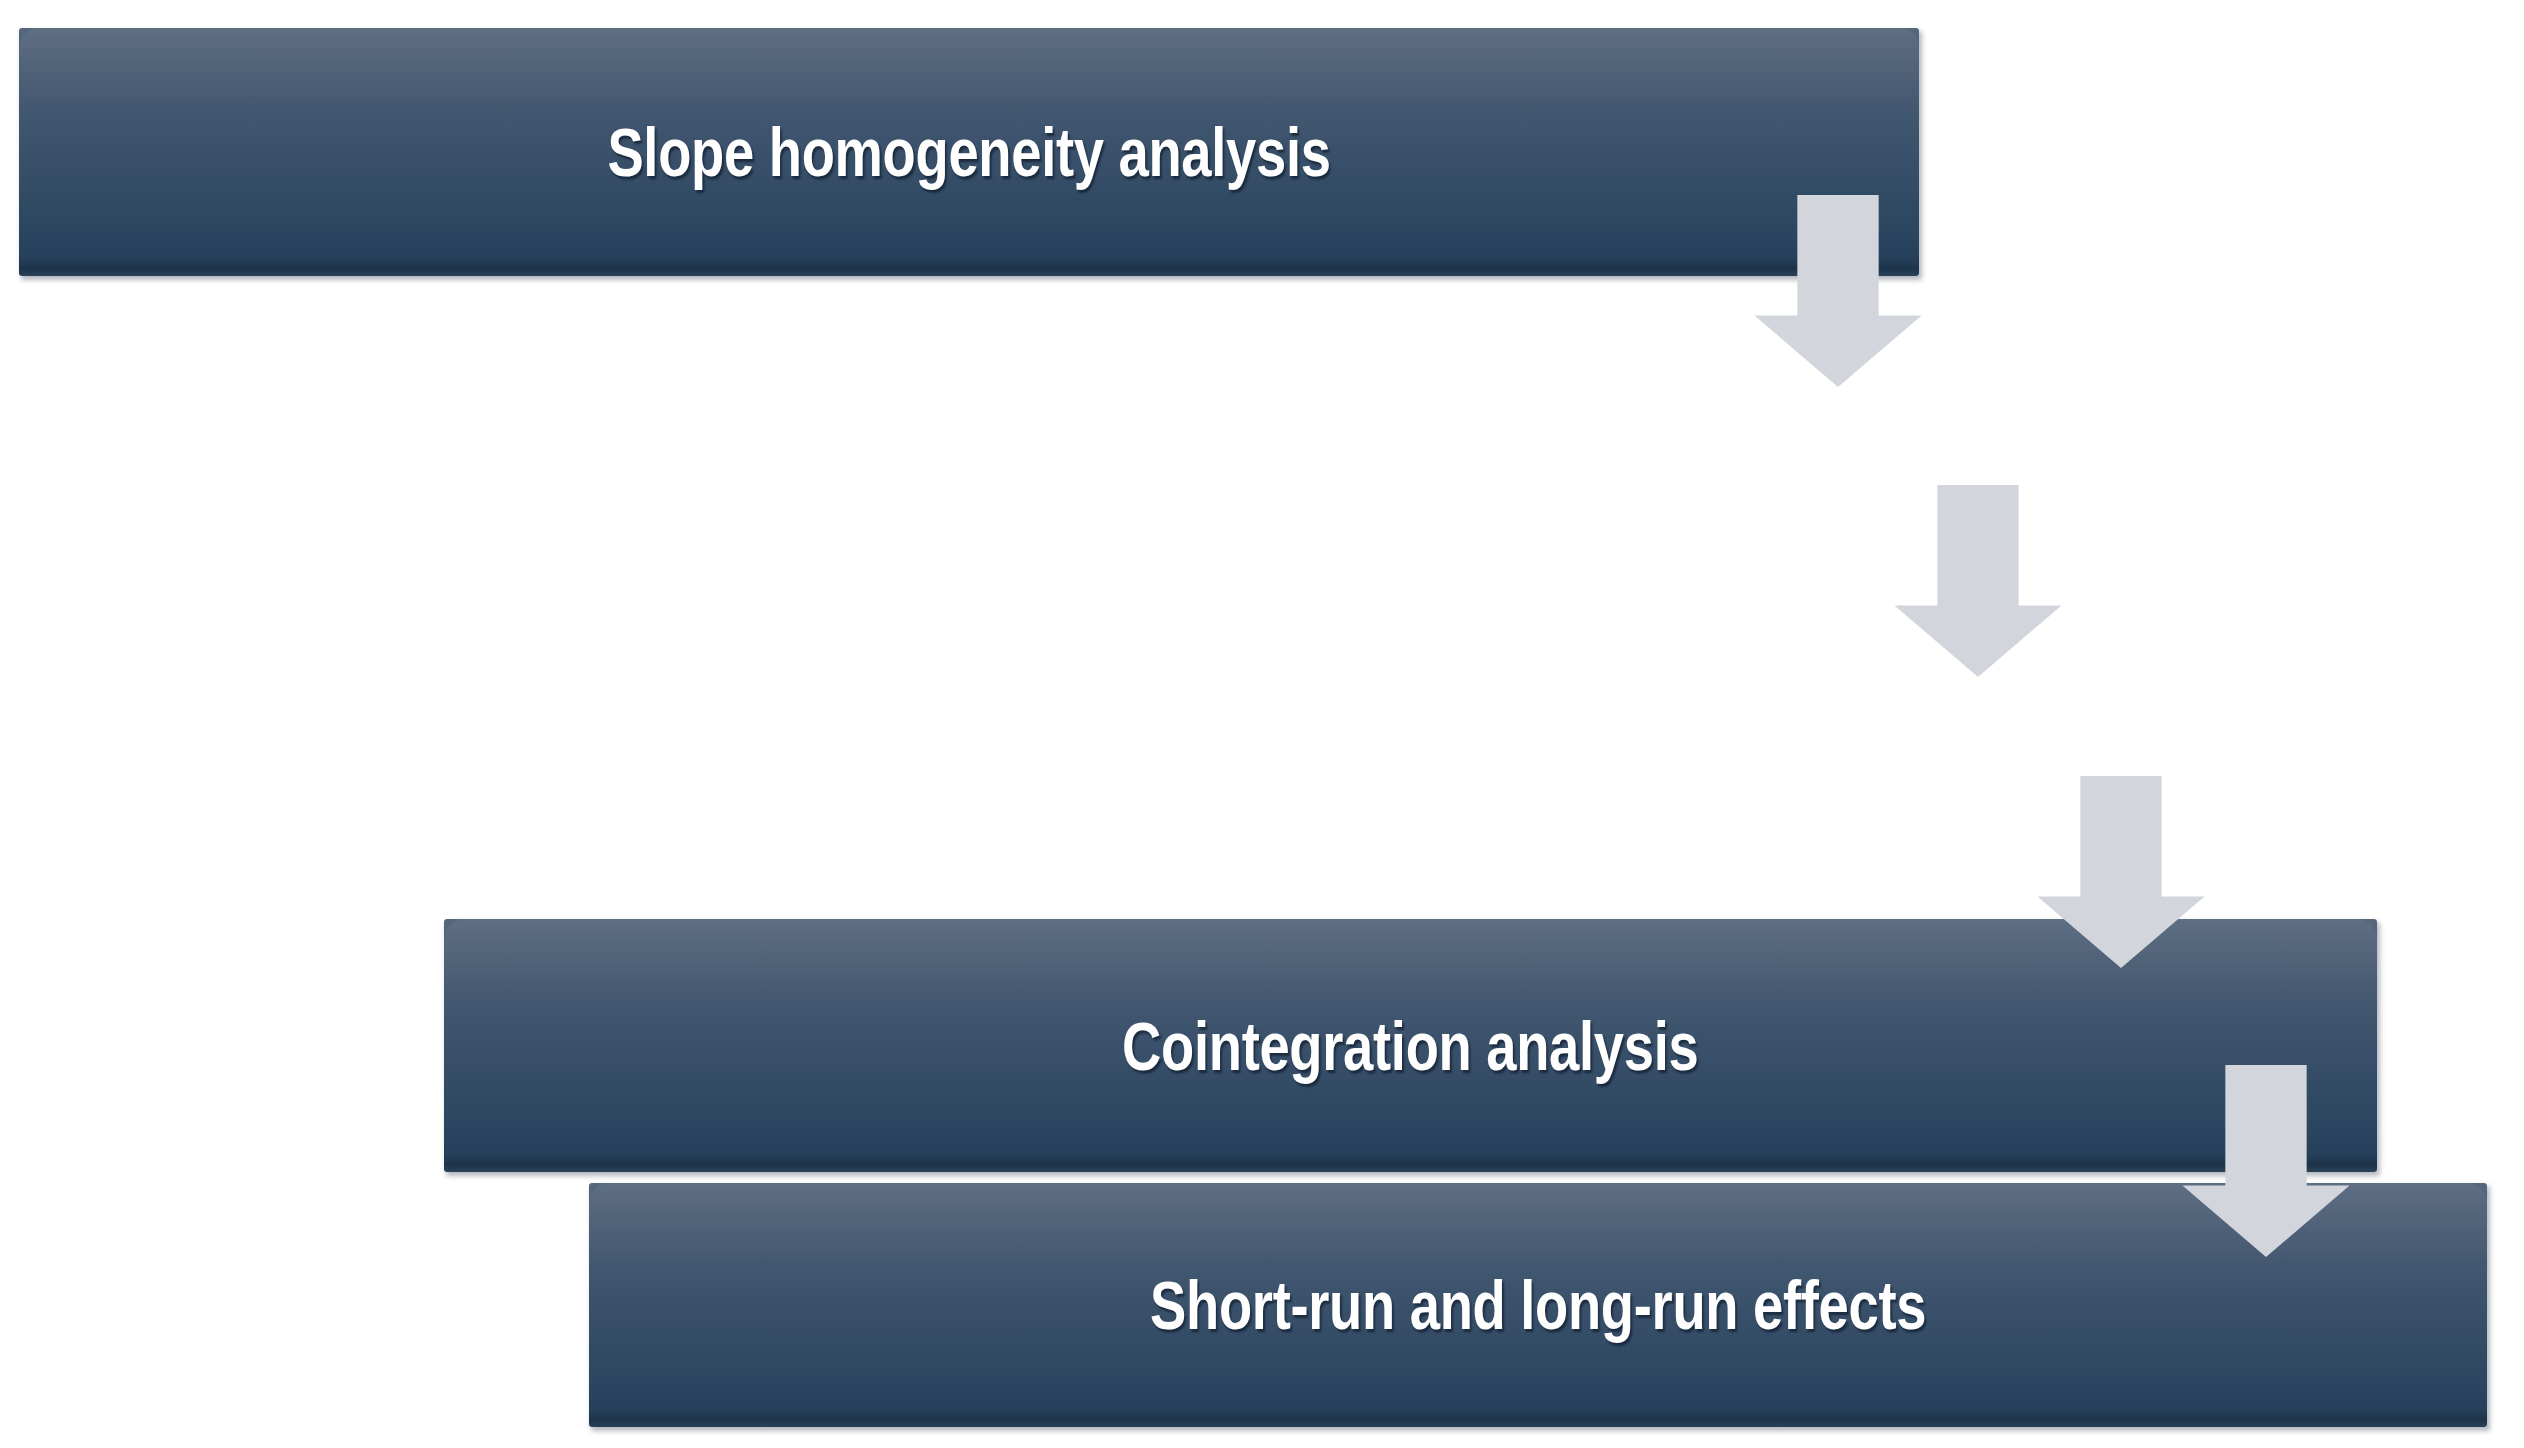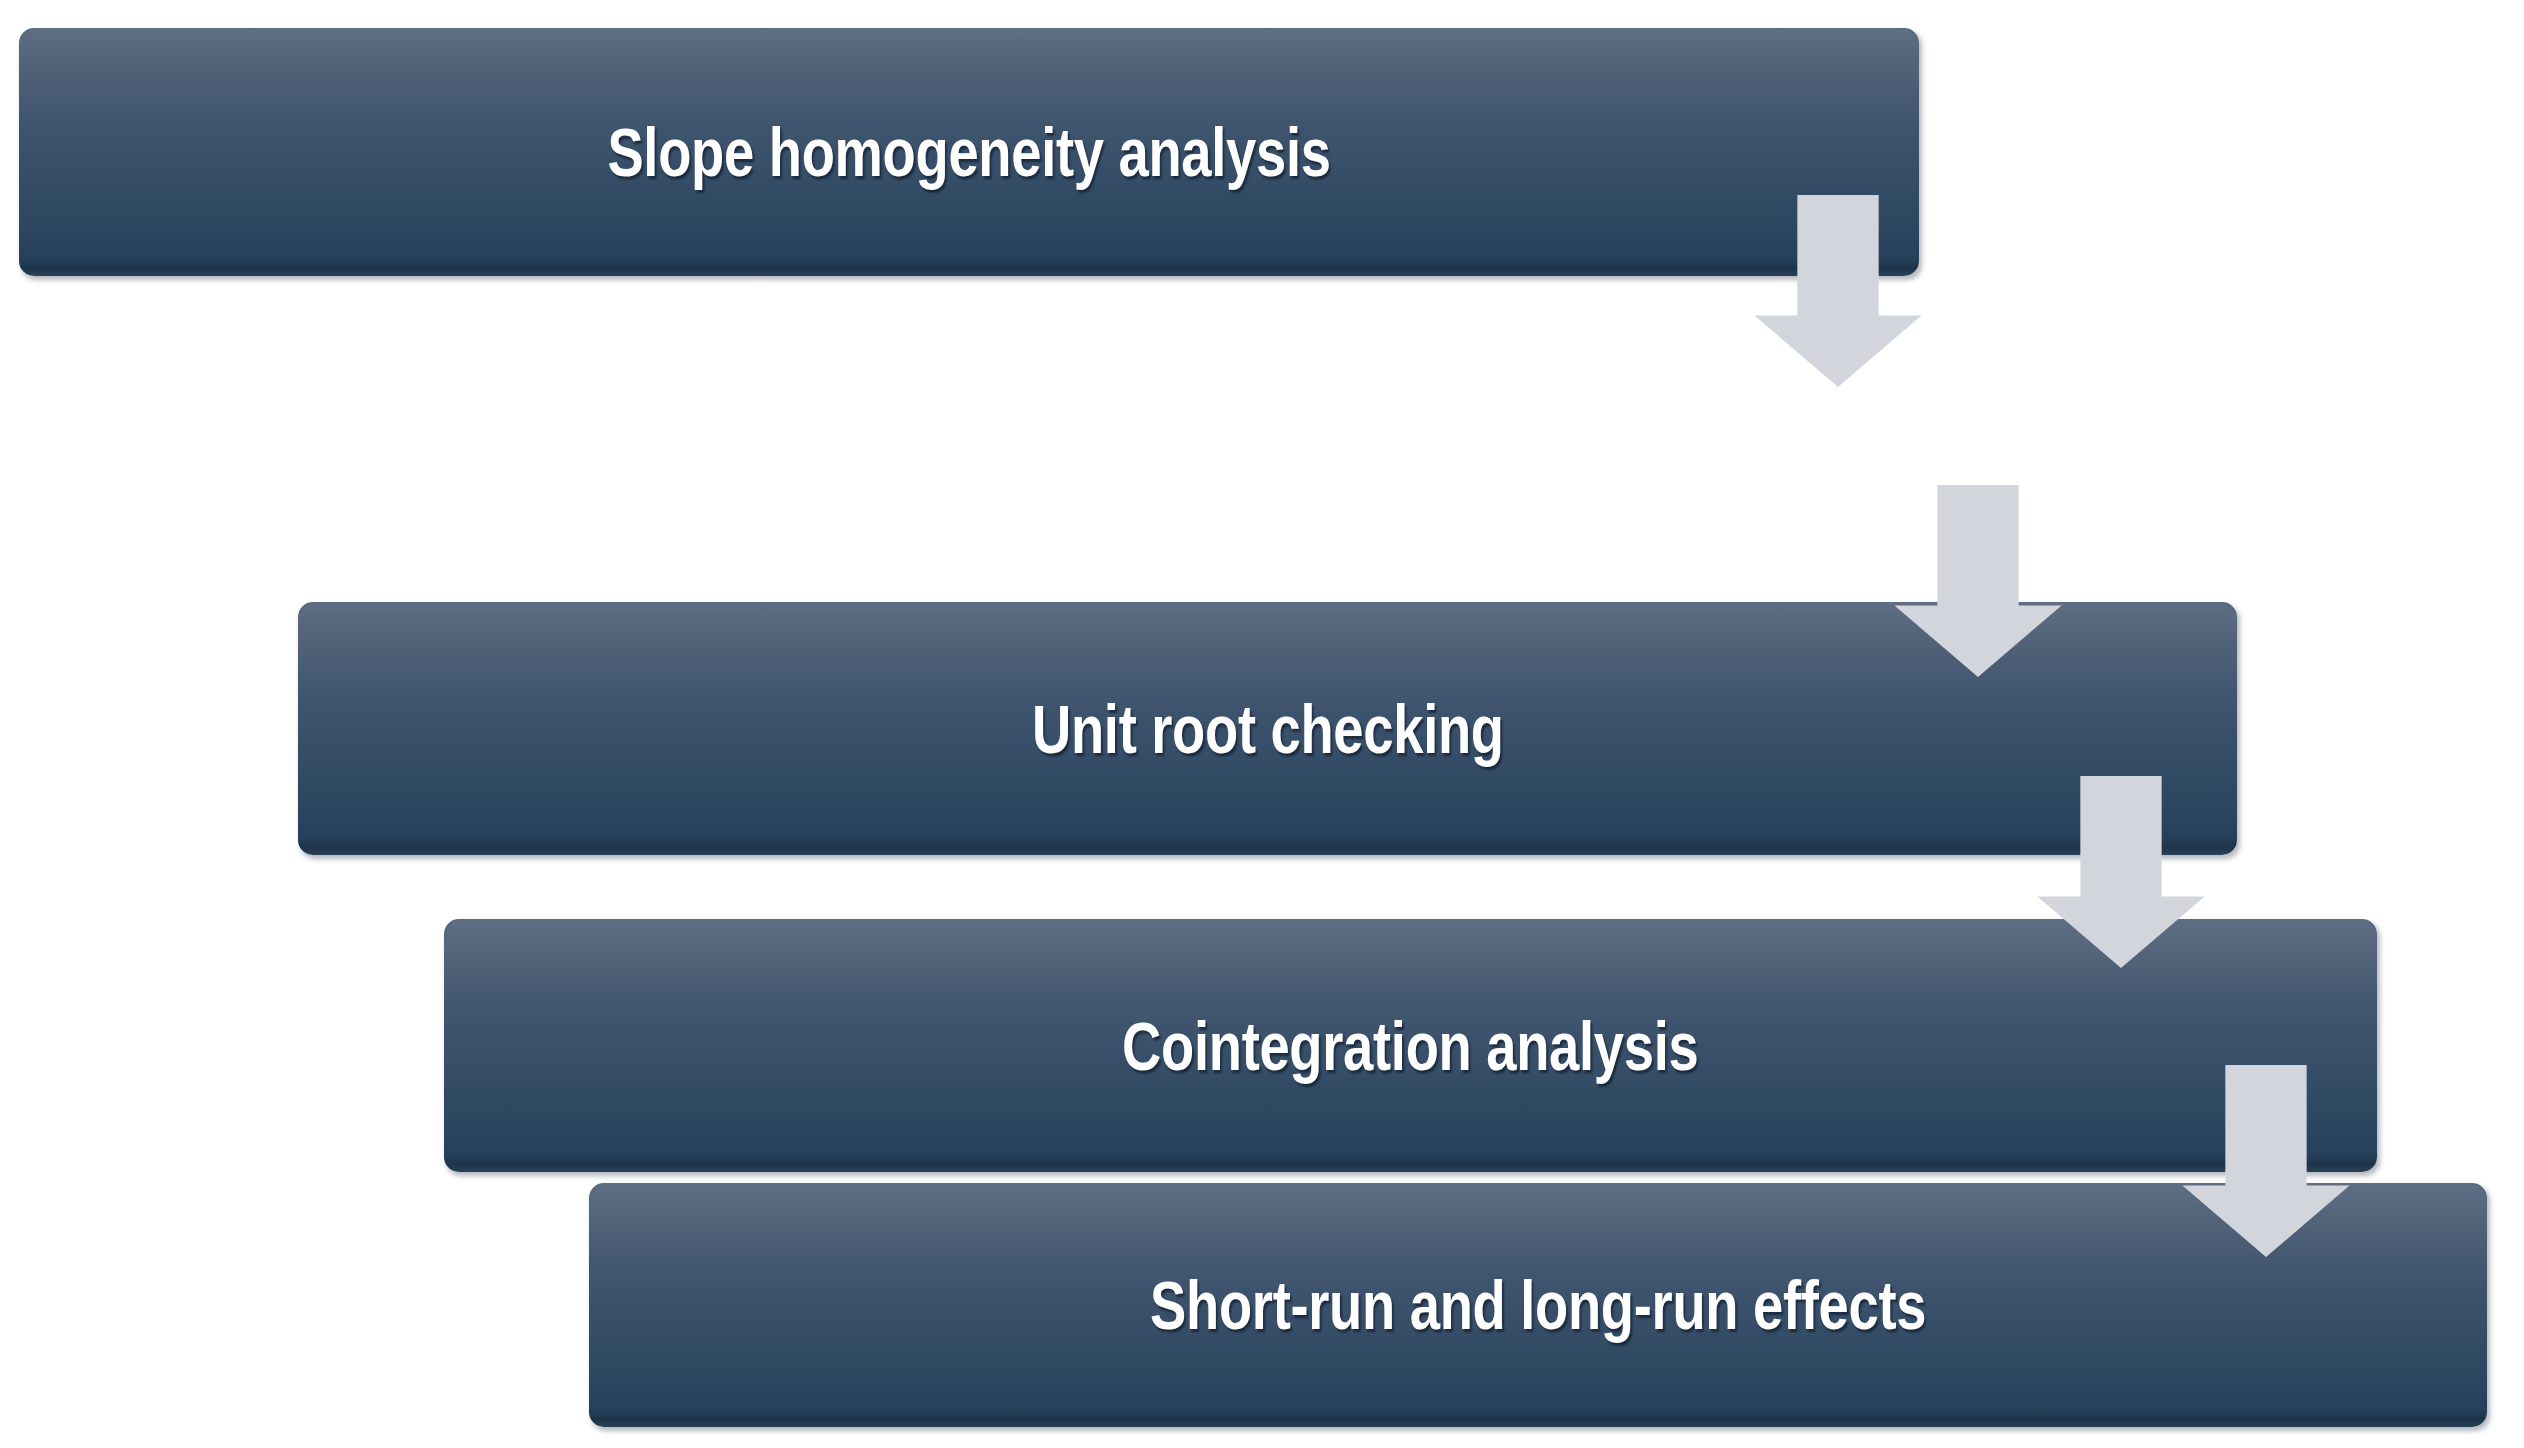--- a/index.html
+++ b/index.html
@@ -16,21 +16,21 @@
     width: 2525px;
     height: 1449px;
     background: #ffffff;
     overflow: hidden;
   }
 
   
   .step-box {
     position: absolute;
     box-sizing: border-box;
-    border-radius: 15px;
+    border-radius: 3px;
     background: linear-gradient(to bottom,
         #55677d 0%,
         #51637a 6%,
         #4b5d74 18%,
         #425770 34%,
         #39506a 52%,
         #314a64 70%,
         #2b4560 84%,
         #26405b 93%,
         #1d3349 97%,
@@ -79,23 +79,20 @@
 </head>
 <body>
 
 <div id="canvas" style="background: rgb(255, 255, 255);">
 
   <div class="step-box" id="step-box-1" style="left: 19px; top: 28px; width: 1900px; height: 248px;">
     <span class="step-label">Slope homogeneity analysis</span>
   </div>
 
 
-  <div class="step-box" id="step-box-3" style="left: 298px; top: 602px; width: 1939px; height: 253px;">
-    <span class="step-label">Unit root checking</span>
-  </div>
 
   <div class="step-box" id="step-box-4" style="left: 444px; top: 919px; width: 1933px; height: 253px;">
     <span class="step-label">Cointegration analysis</span>
   </div>
 
   <div class="step-box" id="step-box-5" style="left: 589px; top: 1183px; width: 1898px; height: 244px;">
     <span class="step-label">Short-run and long-run effects</span>
   </div>
 
   <div class="connector-arrow" id="connector-1" style="left: 1754px; top: 195px;">

